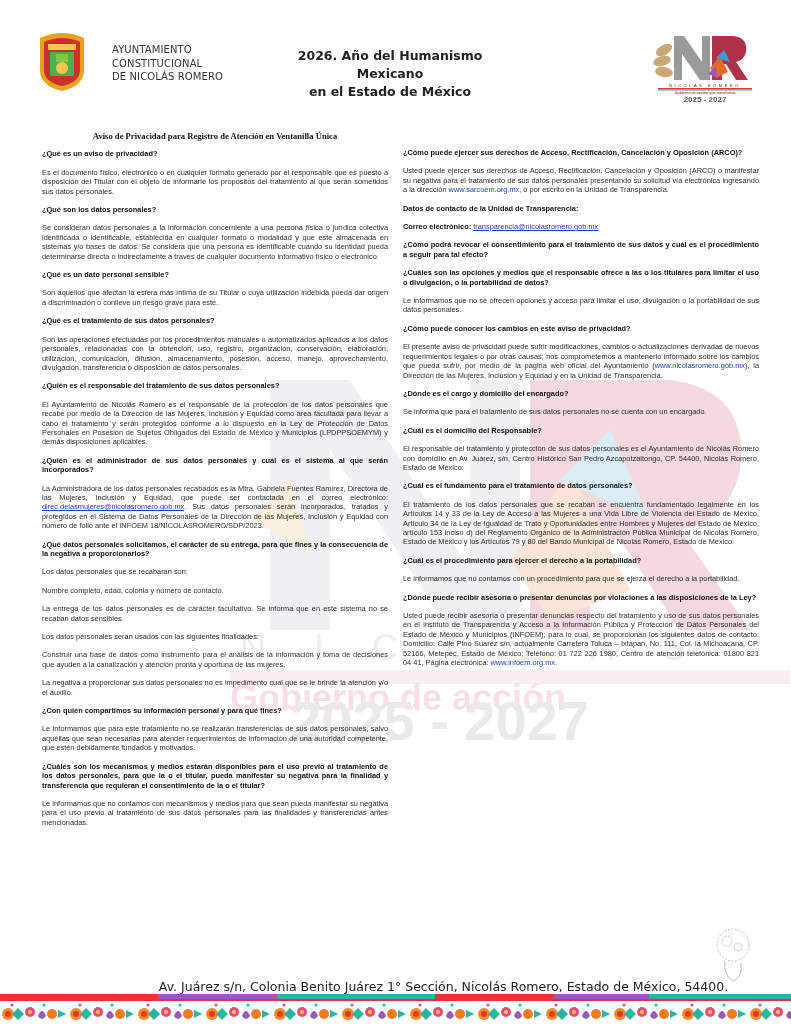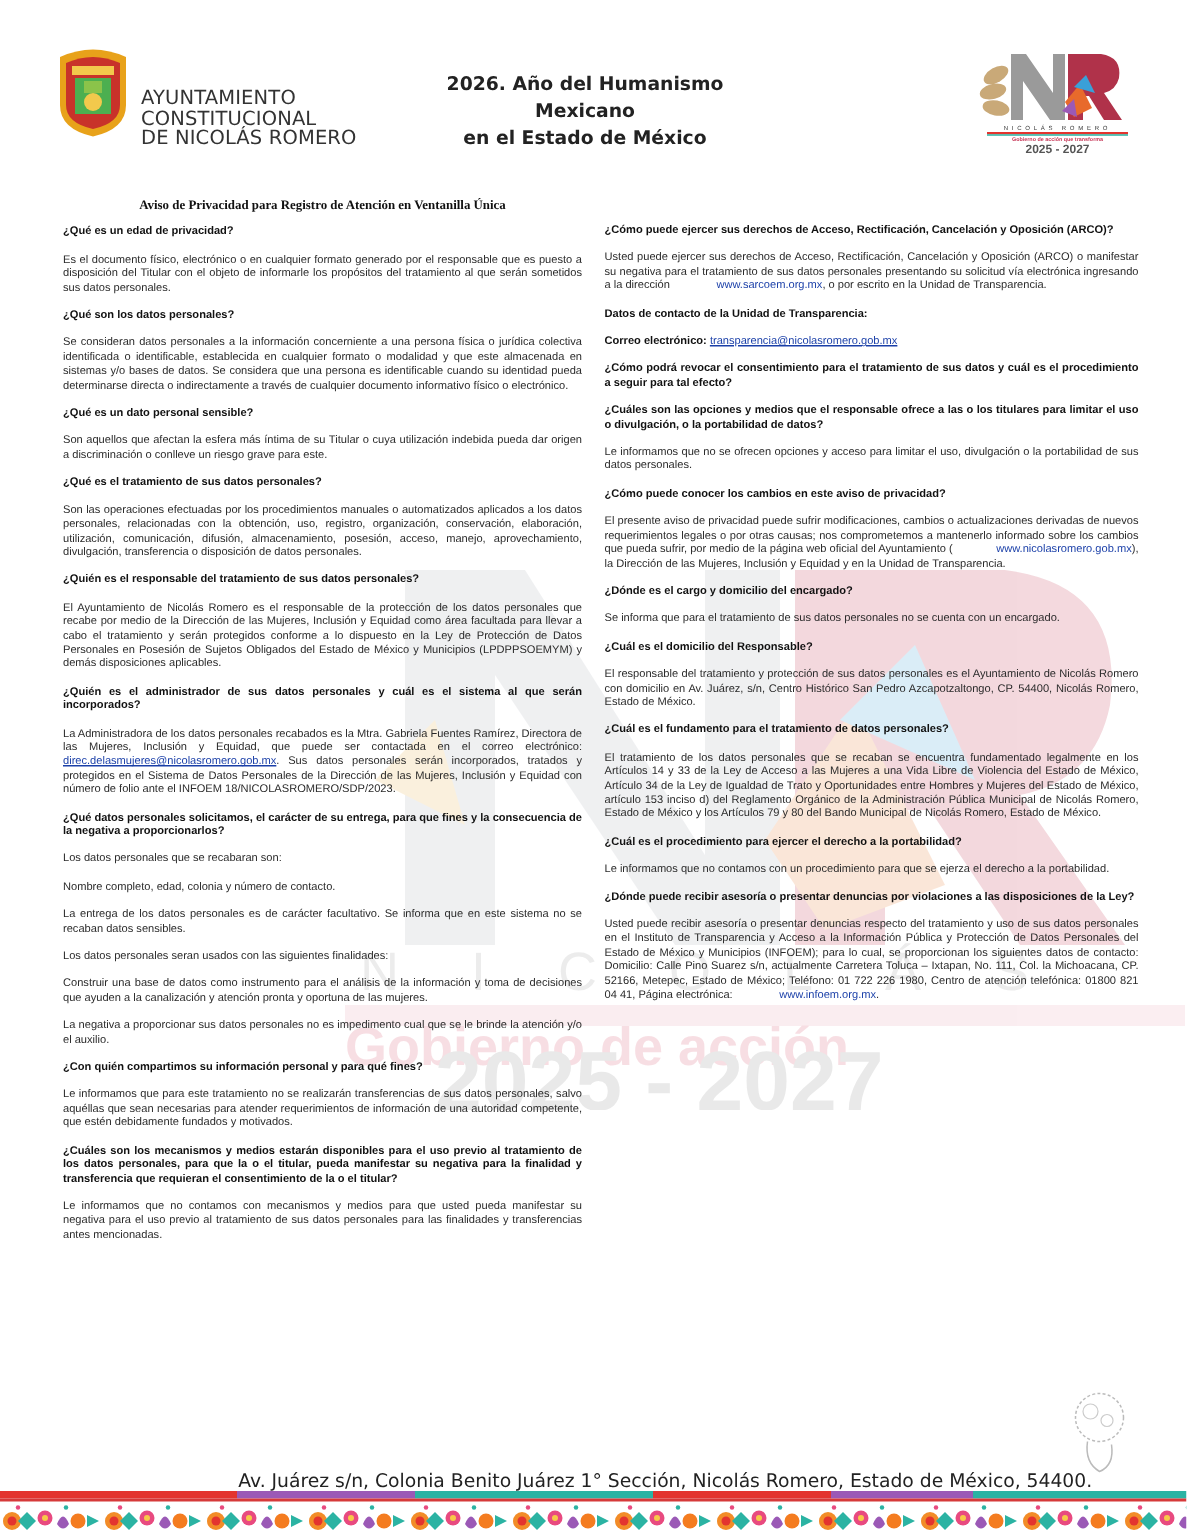--- a/index.html
+++ b/index.html
@@ -1,36 +1,36 @@
 <!DOCTYPE html>
 <html><head>
 <meta charset="utf-8">
 <style>
   html, body { margin: 0; padding: 0; background: #ffffff; }
   body { width: 791px; height: 1024px; position: relative; overflow: hidden; font-family: "Liberation Sans", sans-serif; color: #222; }
 
   
   .header { position: absolute; left: 0; top: 0; width: 791px; height: 115px; }
   .crest { position: absolute; left: 36px; top: 30px; width: 52px; height: 62px; }
-  .org-name { position: absolute; left: 94px; top: 43px; font-family: "DejaVu Sans", sans-serif; font-size: 13px; line-height: 13.5px; color: #333; letter-spacing: 0.1px; margin-top: 16px; }
+  .org-name { position: absolute; left: 112px; top: 43px; font-family: "DejaVu Sans", sans-serif; font-size: 10px; line-height: 13.5px; color: #333; letter-spacing: 0.1px; }
   .org-name div { white-space: nowrap; }
   .motto { position: absolute; left: 290px; top: 47px; width: 200px; text-align: center; font-family: "DejaVu Sans", sans-serif; font-weight: bold; font-size: 12.5px; line-height: 18px; color: #222; }
   .nr-logo { position: absolute; left: 650px; top: 28px; width: 110px; height: 75px; }
 
   
   .watermark { position: absolute; left: 230px; top: 360px; width: 560px; height: 380px; pointer-events: none; opacity: 0.18; }
 
   
   .col { position: absolute; top: 132px; font-size: 7.4px; line-height: 9.4px; color: #2a2a2a; }
   .col.left { left: 42px; width: 346px; }
   .col.right { left: 403px; width: 356px; top: 148px; }
   .doc-title { font-weight: bold; font-size: 8.6px; text-align: center; margin: 0 0 8px 0; color: #111; font-family: Liberation Serif, serif; }
   .q { font-weight: bold; color: #111; margin: 0 0 9px 0; text-align: justify; }
   .p { margin: 0 0 9px 0; text-align: justify; }
-  .link { color: #1a3fa8; margin-left: 29px; }
+  .link { color: #1a3fa8; }
   .ulink { color: #1a3fa8; text-decoration: underline; }
   .bold { font-weight: bold; color: #111; }
 
   
   .footer-address { position: absolute; left: 0; width: 791px; top: 979px; text-align: center; font-family: "DejaVu Sans", sans-serif; font-size: 12.5px; color: #222; margin-left: 48px; }
   .footer-stripe { position: absolute; left: 0; top: 994px; width: 791px; height: 5px; background: linear-gradient(90deg, #e3342f 0%, #e3342f 20%, #9b59b6 20%, #9b59b6 35%, #2bb3a3 35%, #2bb3a3 55%, #e3342f 55%, #e3342f 70%, #9b59b6 70%, #9b59b6 82%, #2bb3a3 82%, #2bb3a3 100%); }
   .footer-stripe2 { position: absolute; left: 0; top: 999px; width: 791px; height: 2px; background: #d63a3a; }
   .floral { position: absolute; left: 0; top: 1002px; width: 791px; height: 22px; overflow: hidden; }
   .corner-art { position: absolute; left: 705px; top: 925px; width: 55px; height: 60px; }
 </style>
@@ -80,21 +80,21 @@
   <polygon points="20,160 60,120 80,190" fill="#e8b14a"></polygon>
   <text x="10" y="300" font-size="36" fill="#999" font-family="Liberation Sans, sans-serif" letter-spacing="48">NICOLÁS ROMERO</text>
   <rect x="0" y="310" width="560" height="14" fill="#e8a0b0"></rect>
   <text x="0" y="350" font-size="36" fill="#d8506a" font-weight="bold" font-family="Liberation Sans, sans-serif">Gobierno de acción</text>
   <text x="60" y="380" font-size="56" fill="#888" font-weight="bold" font-family="Liberation Sans, sans-serif">2025 - 2027</text>
 </svg>
 
 <div class="col left">
   <div class="doc-title">Aviso de Privacidad para Registro de Atención en Ventanilla Única</div>
 
-  <div class="q">¿Qué es un edad de privacidad?</div>
+  <div class="q">¿Qué es un aviso de privacidad?</div>
   <div class="p">Es el documento físico, electrónico o en cualquier formato generado por el responsable que es puesto a disposición del Titular con el objeto de informarle los propósitos del tratamiento al que serán sometidos sus datos personales.</div>
 
   <div class="q">¿Qué son los datos personales?</div>
   <div class="p">Se consideran datos personales a la información concerniente a una persona física o jurídica colectiva identificada o identificable, establecida en cualquier formato o modalidad y que este almacenada en sistemas y/o bases de datos. Se considera que una persona es identificable cuando su identidad pueda determinarse directa o indirectamente a través de cualquier documento informativo físico o electrónico.</div>
 
   <div class="q">¿Qué es un dato personal sensible?</div>
   <div class="p">Son aquellos que afectan la esfera más íntima de su Titular o cuya utilización indebida pueda dar origen a discriminación o conlleve un riesgo grave para este.</div>
 
   <div class="q">¿Qué es el tratamiento de sus datos personales?</div>
   <div class="p">Son las operaciones efectuadas por los procedimientos manuales o automatizados aplicados a los datos personales, relacionadas con la obtención, uso, registro, organización, conservación, elaboración, utilización, comunicación, difusión, almacenamiento, posesión, acceso, manejo, aprovechamiento, divulgación, transferencia o disposición de datos personales.</div>
@@ -110,21 +110,21 @@
   <div class="p">Nombre completo, edad, colonia y número de contacto.</div>
   <div class="p">La entrega de los datos personales es de carácter facultativo. Se informa que en este sistema no se recaban datos sensibles.</div>
   <div class="p">Los datos personales seran usados con las siguientes finalidades:</div>
   <div class="p">Construir una base de datos como instrumento para el análisis de la información y toma de decisiones que ayuden a la canalización y atención pronta y oportuna de las mujeres.</div>
   <div class="p">La negativa a proporcionar sus datos personales no es impedimento cual que se le brinde la atención y/o el auxilio.</div>
 
   <div class="q">¿Con quién compartimos su información personal y para qué fines?</div>
   <div class="p">Le informamos que para este tratamiento no se realizarán transferencias de sus datos personales, salvo aquéllas que sean necesarias para atender requerimientos de información de una autoridad competente, que estén debidamente fundados y motivados.</div>
 
   <div class="q">¿Cuáles son los mecanismos y medios estarán disponibles para el uso previo al tratamiento de los datos personales, para que la o el titular, pueda manifestar su negativa para la finalidad y transferencia que requieran el consentimiento de la o el titular?</div>
-  <div class="p">Le informamos que no contamos con mecanismos y medios para que usted pueda manifestar su negativa para el uso previo al tratamiento de sus datos personales para las finalidades y transferencias antes mencionadas.</div>
+  <div class="p">Le informamos que no contamos con mecanismos y medios para que sean pueda manifestar su negativa para el uso previo al tratamiento de sus datos personales para las finalidades y transferencias antes mencionadas.</div>
 </div>
 
 <div class="col right">
   <div class="q">¿Cómo puede ejercer sus derechos de Acceso, Rectificación, Cancelación y Oposición (ARCO)?</div>
   <div class="p"><span>Usted puede ejercer sus derechos de Acceso, Rectificación, Cancelación y Oposición (ARCO) o manifestar su negativa para el tratamiento de sus datos personales presentando su solicitud vía electrónica ingresando a la dirección </span><span class="link">www.sarcoem.org.mx</span><span>, o por escrito en la Unidad de Transparencia.</span></div>
 
   <div class="q">Datos de contacto de la Unidad de Transparencia:</div>
   <div class="p"><span class="bold">Correo electrónico:</span> <span class="ulink">transparencia@nicolasromero.gob.mx</span></div>
 
   <div class="q">¿Cómo podrá revocar el consentimiento para el tratamiento de sus datos y cuál es el procedimiento a seguir para tal efecto?</div>

